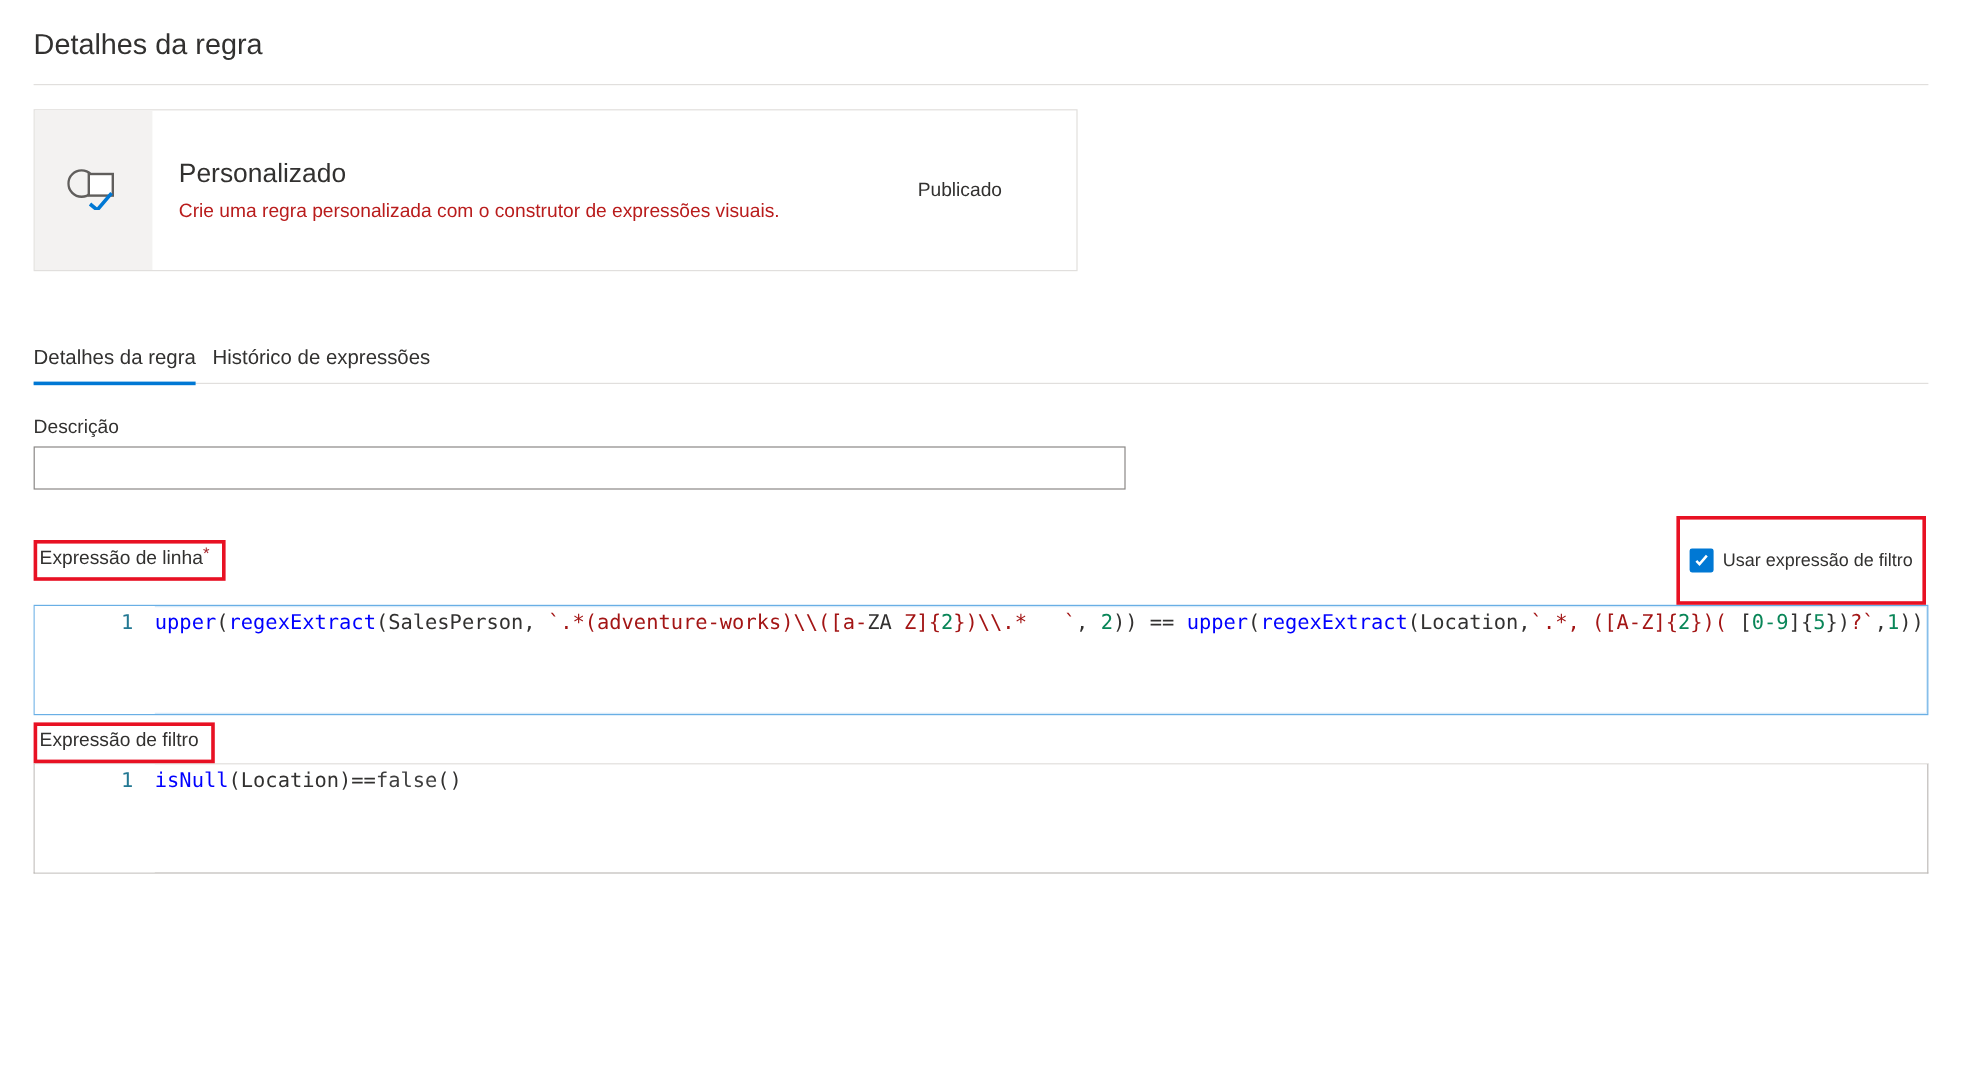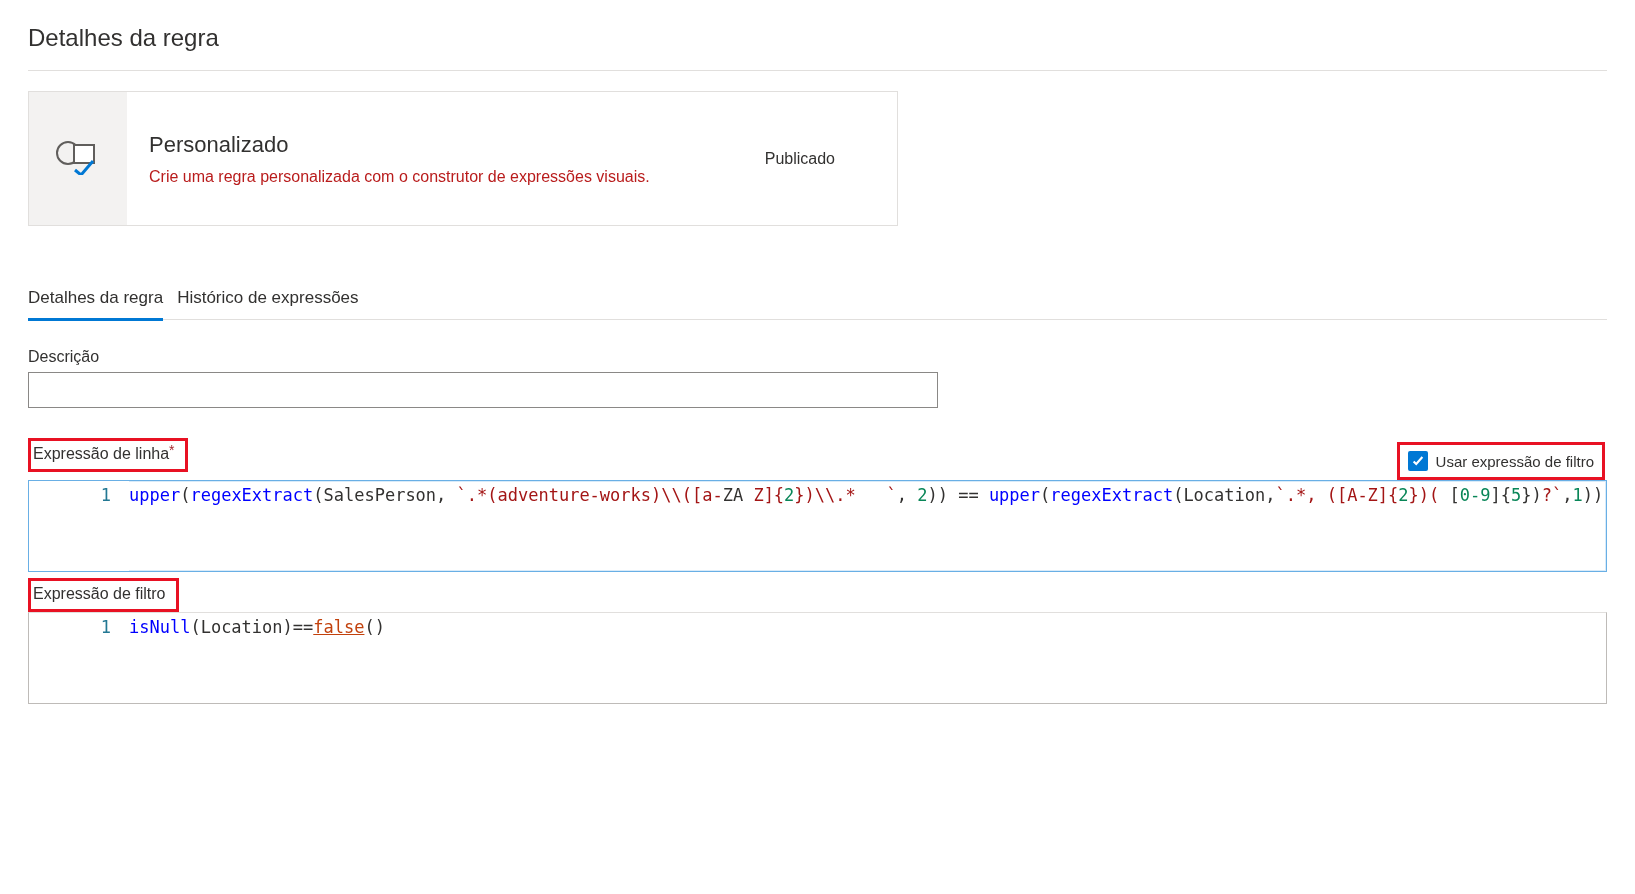--- a/index.html
+++ b/index.html
@@ -103,23 +103,22 @@
       border: 3px solid #e81123;
       padding: 4px 10px 6px 2px;
       display: inline-block;
     }
     .highlight-box .field-label { margin-bottom: 0; }
     .checkbox-wrap {
       display: flex;
       align-items: center;
       gap: 8px;
       border: 3px solid #e81123;
-      padding: 6px 8px;
+      padding: 24px 8px;
       margin-right: 2px;
-      margin-top: 12px;
     }
     .cbox {
       width: 20px; height: 20px;
       background: #0078d4;
       border-radius: 2px;
       display: flex; align-items: center; justify-content: center;
     }
     .cbox svg { width: 14px; height: 14px; }
     .cbox-label { font-size: 15px; }
     .code-editor {
@@ -142,21 +141,21 @@
     .code-body {
       flex: 1;
       padding: 4px 16px 0 0;
       white-space: pre;
       overflow-x: hidden;
     }
     .tok-fn { color: #0000ff; }
     .tok-str { color: #a31515; }
     .tok-num { color: #098658; }
     .tok-op { color: #323130; }
-    .tok-bool { color: #c2410c; text-decoration: underline; }
+    .tok-bool { color: #404040; }
     .filter-label-wrap {
       margin-top: 6px;
     }
   </style>
 </head>
 <body>
 
 <h1 class="page-title">Detalhes da regra</h1>
 <hr class="hr">
 

